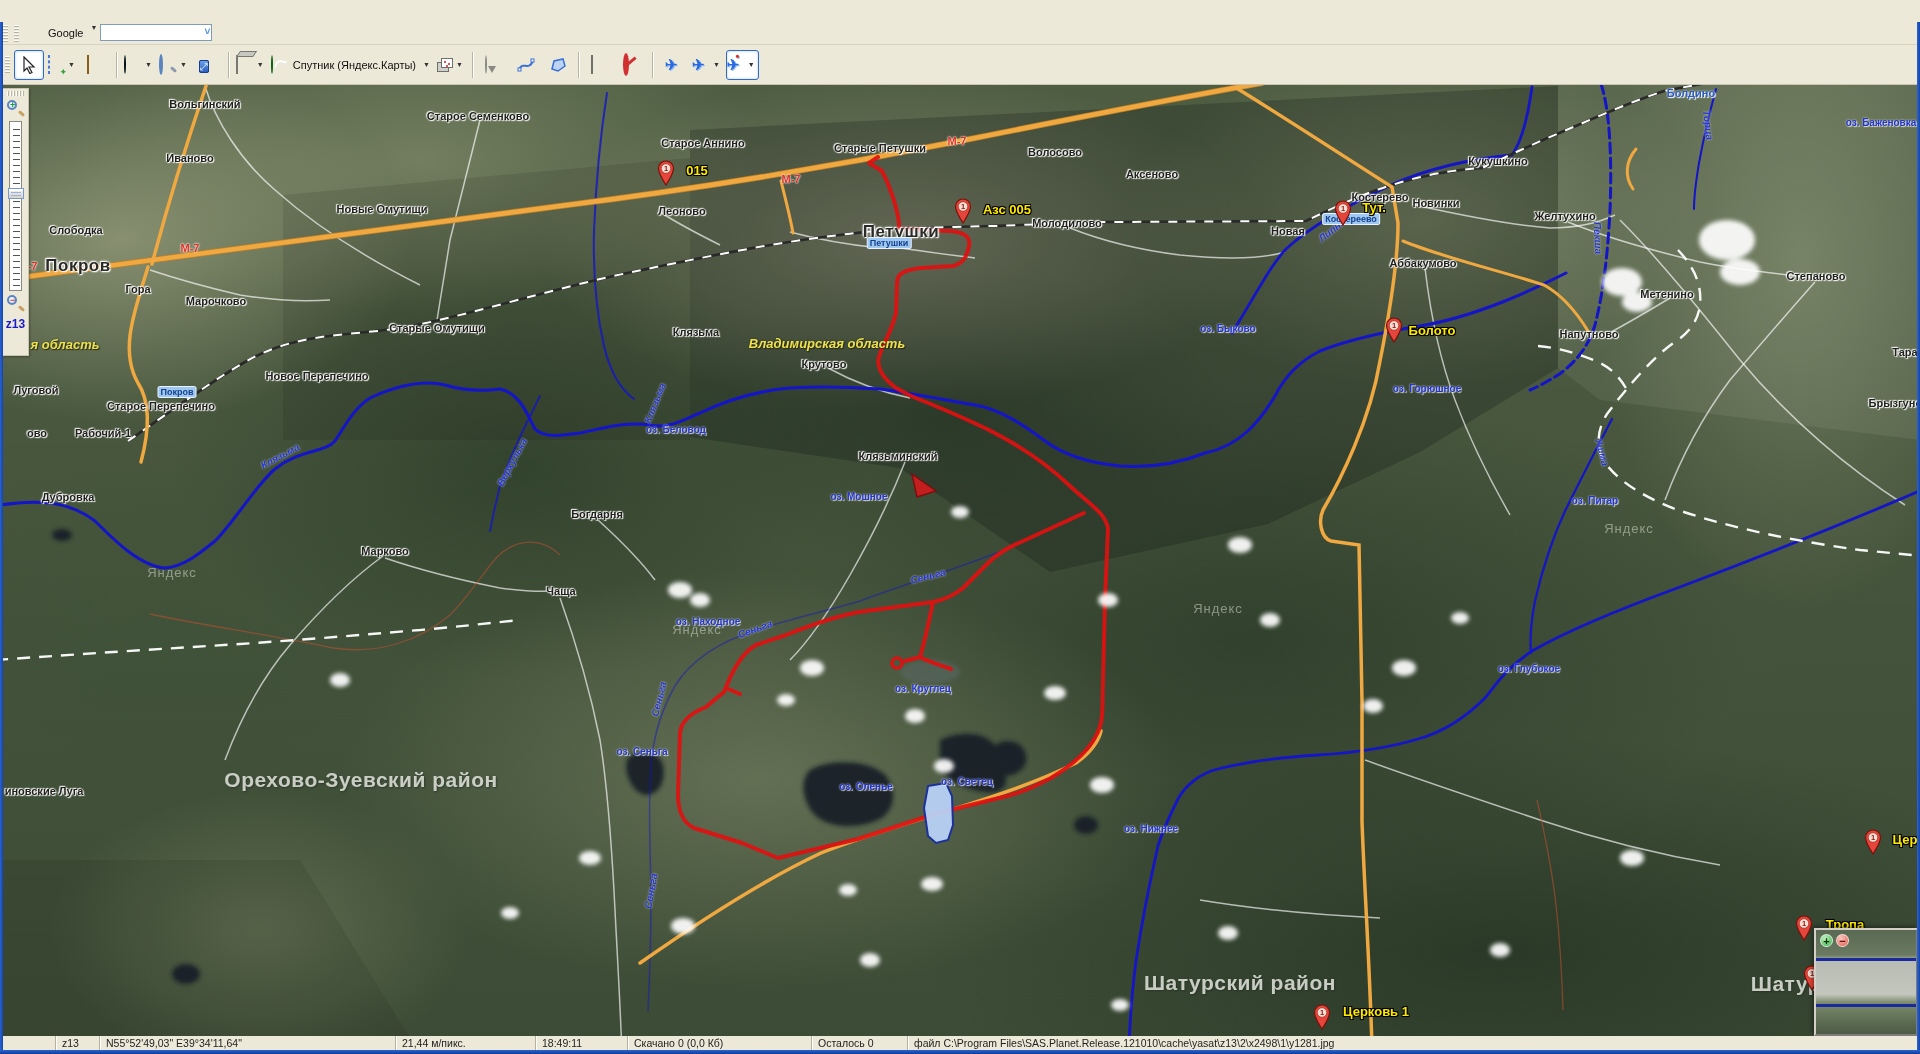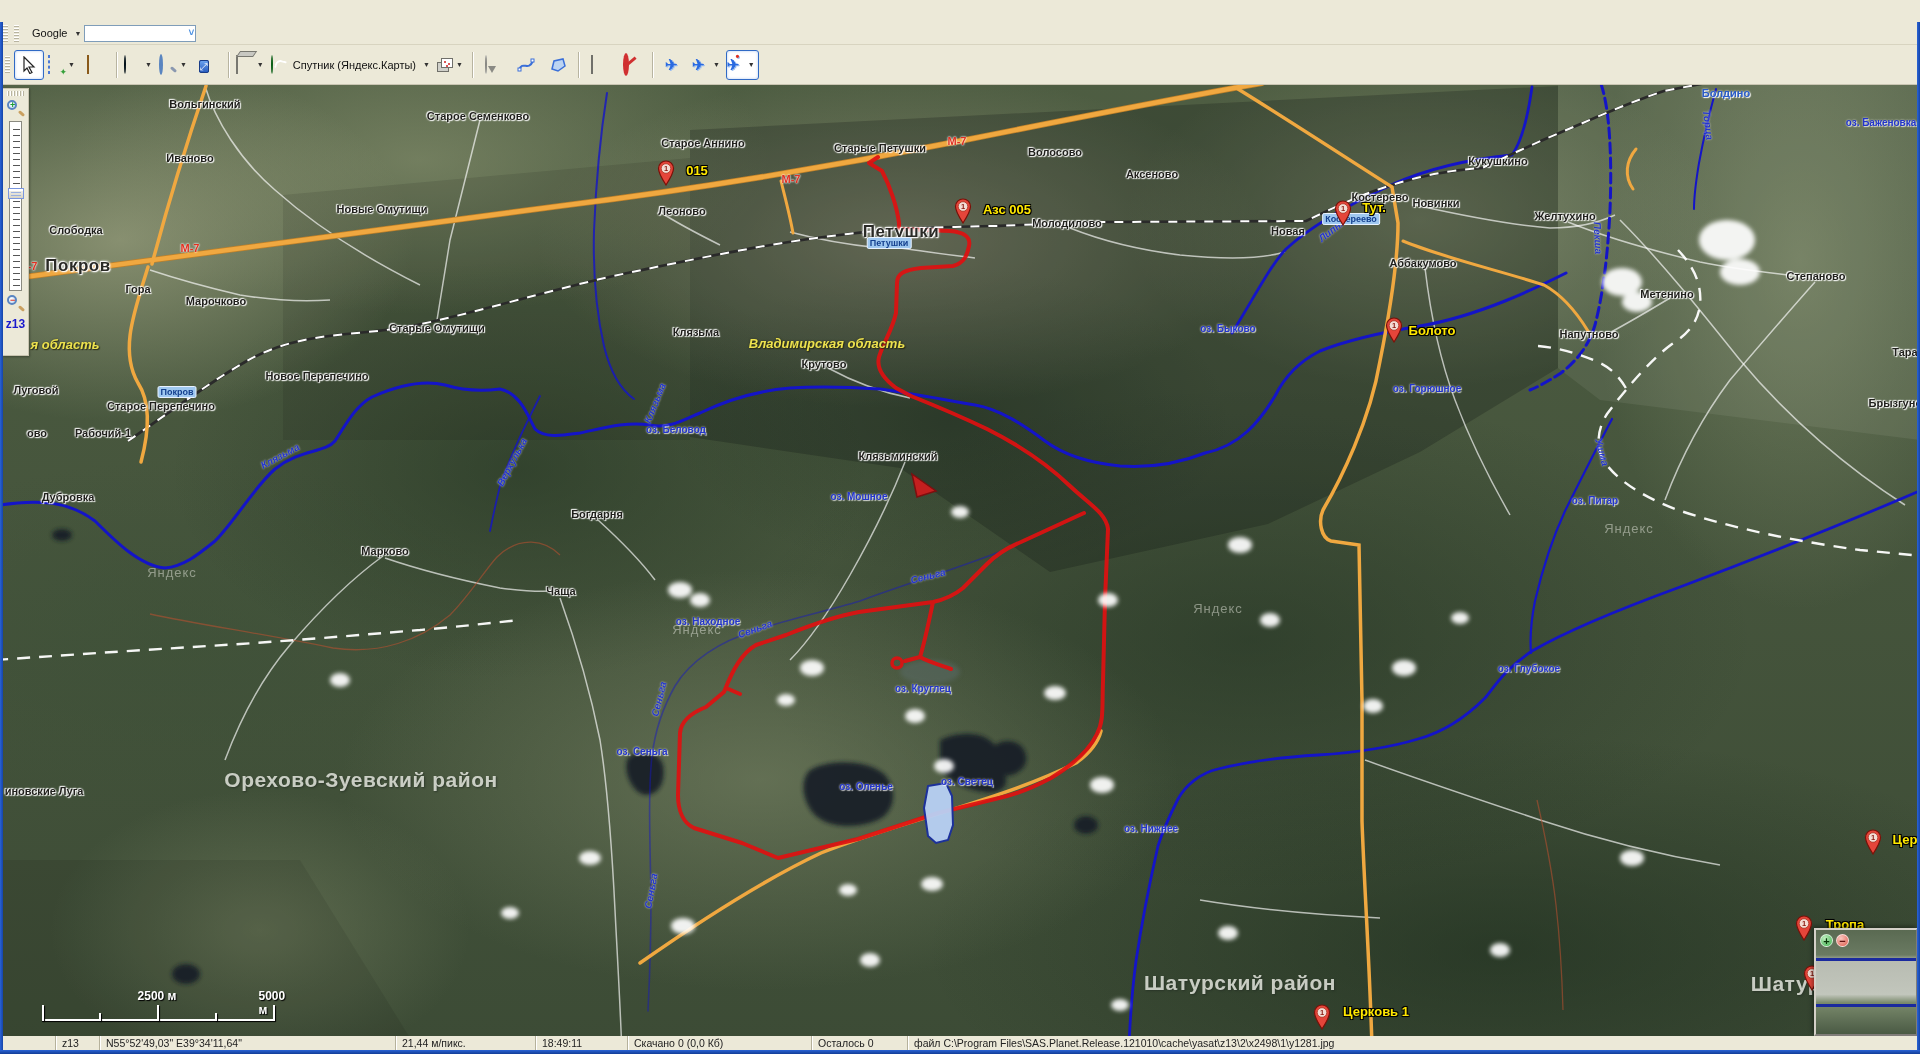--- a/index.html
+++ b/index.html
@@ -21,21 +21,21 @@
   .wbtn.blue{background:linear-gradient(180deg,#5a8ef0,#2a5ac8);}
   .wbtn.red{background:linear-gradient(180deg,#e8735a,#ad2a12);}
   .glyph-min{display:block;margin:9px auto 0;width:8px;height:3px;background:#fff;}
   .glyph-max{display:block;margin:3px auto 0;width:9px;height:8px;border:2px solid #fff;border-top-width:3px;}
 
   #menubar{position:absolute;left:0;top:22px;width:1920px;height:23px;z-index:60;
     background:#ece9d8;border-bottom:1px solid #d8d4c0;display:flex;align-items:center;font-size:11px;}
   .grip{width:5px;height:17px;margin:0 3px;
     background:repeating-linear-gradient(180deg,#fff 0 1px,#b8b4a0 1px 2px,transparent 2px 3px);}
   .menu-item{padding:3px 7px;color:#111;}
-  #menu-right{display:flex;align-items:center;margin-left:6px;}
+  #menu-right{display:flex;align-items:flex-start;margin-left:22px;}
   #search-engine{padding:3px 4px;color:#111;}
   .dd-arrow{font-size:7px;color:#333;margin:0 3px;}
   #search-input{width:112px;height:17px;border:1px solid #7f9db9;background:#fff;font-size:11px;padding:0 14px 0 3px;}
   #search-combo{position:relative;}
   #search-chevron{position:absolute;right:2px;top:2px;color:#4a90e2;font-size:10px;font-weight:bold;}
 
   #toolbar{position:absolute;left:0;top:45px;width:1920px;height:40px;z-index:60;
     background:#ece9d8;border-bottom:1px solid #c9c5b2;display:flex;align-items:center;padding-left:2px;}
   .tbtn{height:30px;min-width:30px;display:flex;align-items:center;justify-content:center;
     border:1px solid transparent;border-radius:3px;margin:0 1px;position:relative;}
@@ -109,21 +109,21 @@
   .river{font-size:10px;font-weight:bold;font-style:italic;color:#2335cc;
     text-shadow:0 0 2px rgba(255,255,255,.8);}
   .region{font-size:13px;font-weight:bold;font-style:italic;color:var(--region-label);
     text-shadow:1px 1px 1px rgba(40,40,20,.9),0 0 2px rgba(40,40,20,.7);}
   .district{font-size:21px;font-weight:bold;color:rgba(228,230,222,.85);letter-spacing:.5px;
     text-shadow:1px 1px 2px rgba(35,45,35,.7);}
   .wm{font-size:13px;color:rgba(225,228,218,.5);letter-spacing:1px;}
   .m7{font-size:11px;font-weight:bold;color:#e03020;text-shadow:0 0 2px #fff,0 0 2px #fff;}
   .station{font-size:9px;font-weight:bold;color:#14408f;background:#9fc8f0;border:1px solid #e8f2ff;
     border-radius:2px;padding:0 2px;}
-  .blue-town{font-size:11px;font-weight:bold;color:#2a5cc8;text-shadow:0 0 2px #fff,1px 1px 1px #fff;margin-left:35px;}
+  .blue-town{font-size:11px;font-weight:bold;color:#2a5cc8;text-shadow:0 0 2px #fff,1px 1px 1px #fff;}
 
   .pin{position:absolute;width:18px;height:26px;transform:translate(-50%,-100%);z-index:14;}
   .pin-label{position:absolute;transform:translate(-50%,-50%);z-index:14;
     font-size:13px;font-weight:bold;color:var(--marker-label);white-space:nowrap;
     text-shadow:1px 1px 0 #000,-1px -1px 0 #000,1px -1px 0 #000,-1px 1px 0 #000,0 0 2px #000;}
 
   
   #zoom-panel{position:absolute;left:2px;top:88px;width:27px;height:268px;z-index:20;
     background:#ece9d8;border:1px solid #c8c4b0;box-shadow:1px 1px 2px rgba(0,0,0,.3);}
   #zoom-panel .hgrip{height:5px;margin:2px 4px;
@@ -438,30 +438,20 @@
             <text x="9" y="11.3" font-size="7.5" font-weight="bold" fill="#8a1a10" text-anchor="middle" font-family="Liberation Sans,sans-serif">1</text>
           </svg></div>
         <span class="pin-label" style="left: 1905px; top: 754px;">Цер</span>
         <div class="pin" style="left: 1812px; top: 906px;"><svg width="18" height="26" viewBox="0 0 18 26">
             <path d="M9,25 C9,25 1.5,13.5 1.5,8.5 A7.5,7.5 0 1 1 16.5,8.5 C16.5,13.5 9,25 9,25 Z" fill="#e5453a" stroke="#7a1008" stroke-width="1.2"></path>
             <circle cx="9" cy="8.5" r="4.8" fill="#f3ddd5" stroke="#a8321f" stroke-width="0.8"></circle>
             <text x="9" y="11.3" font-size="7.5" font-weight="bold" fill="#8a1a10" text-anchor="middle" font-family="Liberation Sans,sans-serif">1</text>
           </svg></div>
       </div>
 
-    <div id="scalebar">
-      <div class="bar"></div>
-      <div class="tick" style="left:0"></div>
-      <div class="tick small" style="left:57px"></div>
-      <div class="tick" style="left:115px"></div>
-      <div class="tick small" style="left:173px"></div>
-      <div class="tick" style="left:231px"></div>
-      <div class="lbl" style="left:115px">2500 м</div>
-      <div class="lbl" style="left:231px">5000 м</div>
-    </div>
 
     <div id="minimap">
       <div class="mm-map">
         <div class="mm-line" style="top:28px"></div>
         <div class="mm-line" style="top:74px"></div>
       </div>
       <div class="mm-btn mm-plus">+</div>
       <div class="mm-btn mm-minus">−</div>
     </div>
   </div>

